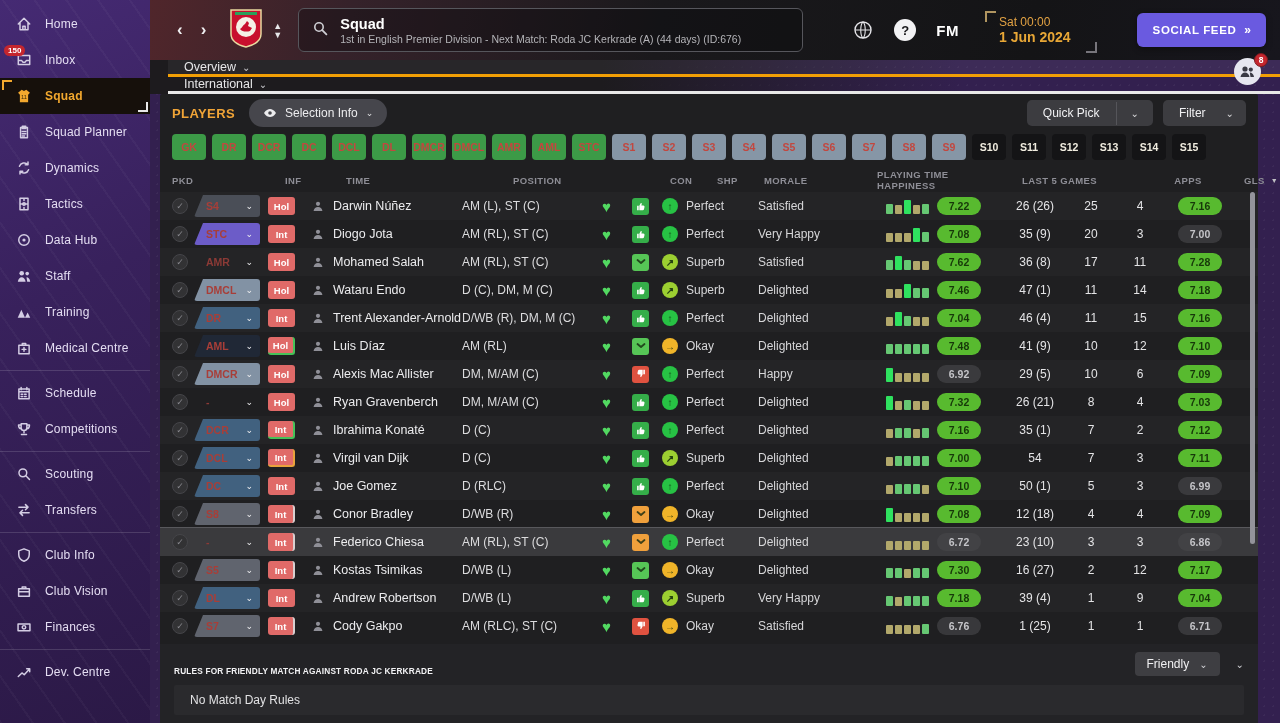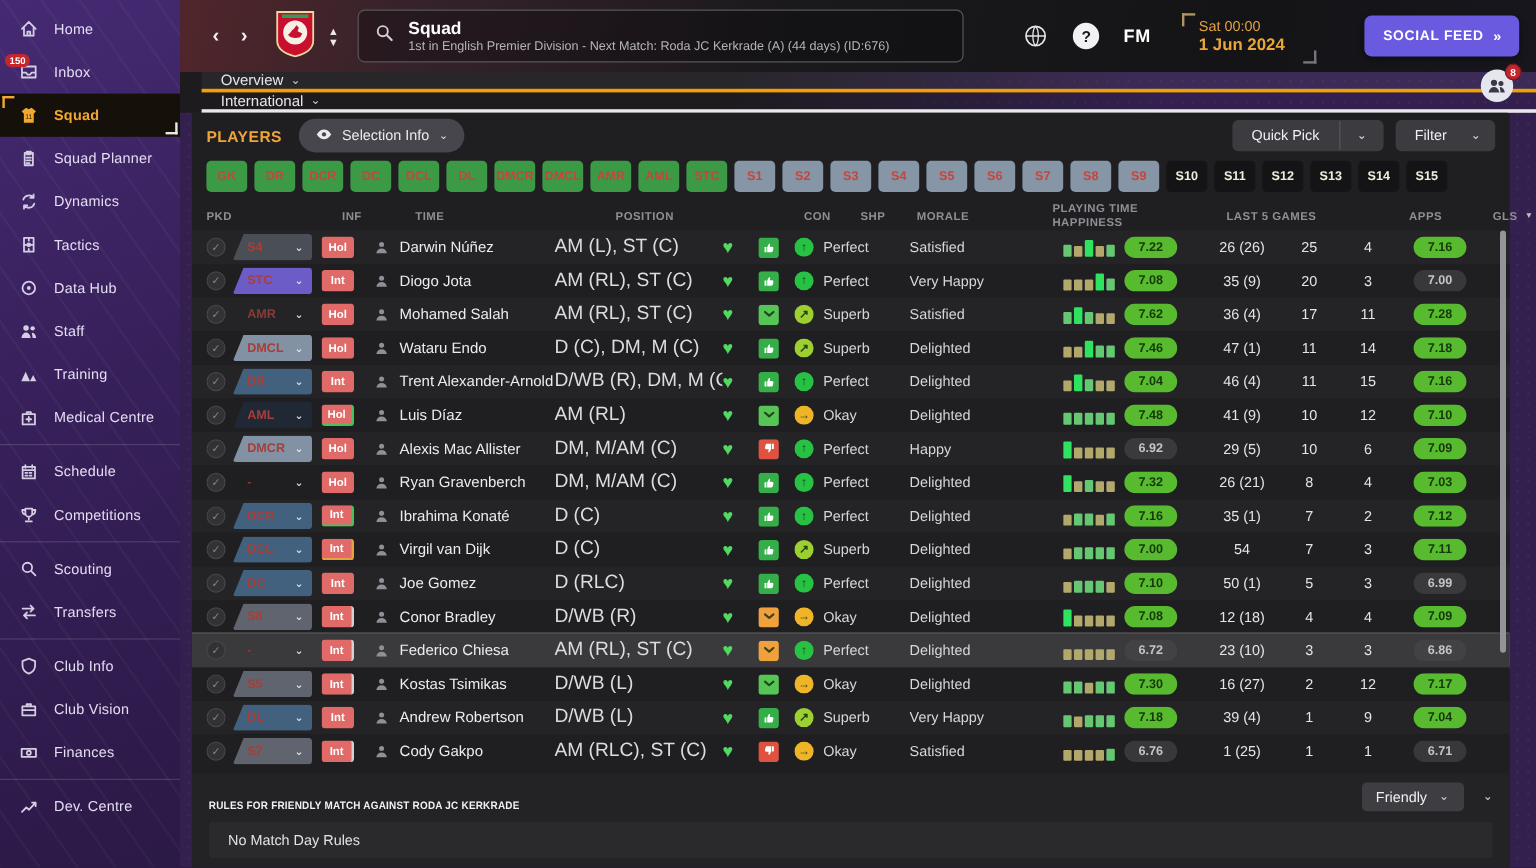--- a/index.html
+++ b/index.html
@@ -139,21 +139,21 @@
   .pill-none .pkd-text { color:#8c3a36; }
   
   .inf-badge { width:27px; height:18px; border-radius:3px; background:#e06a68; color:#fff;
     font-size:9.5px; font-weight:bold; display:flex; align-items:center; justify-content:center; }
   .acc-green  { border-right:2px solid #45c258; border-bottom:2px solid #45c258; }
   .acc-orange { border-right:2px solid #e8a23c; border-bottom:2px solid #e8a23c; }
   .acc-light  { border-right:2px solid #d8cfd0; }
   
   .person-icon { margin-right:9px; display:flex; flex:0 0 12px; }
   .name-text { color:#ecECee; color:#ececee; font-size:12.5px; }
-  .pos-text { color:#dcdcde; font-size:16px; }
+  .pos-text { color:#dcdcde; font-size:12px; }
   
   .heart { color:#52d961; font-size:15px; line-height:15px; }
   .shp-icon { width:17px; height:17px; border-radius:3px; display:flex; align-items:center; justify-content:center; }
   .shp-up { background:#35ae49; } .shp-down { background:#e05240; }
   .shp-envg { background:#56c556; } .shp-envo { background:#f0a03c; }
   .shp-icon svg { width:12px; height:12px; }
   .morale-circle { width:16px; height:16px; border-radius:50%; display:flex; align-items:center;
     justify-content:center; margin-right:8px; flex:0 0 16px;
     font-size:10px; font-weight:bold; color:rgba(15,40,12,0.85); }
   .mo-perfect { background:#27c244; } .mo-superb { background:#9ccf31; } .mo-okay { background:#f0b429; }
@@ -669,21 +669,21 @@
               <span class="bars">
                 <span class="bar g"></span>
                 <span class="bar G"></span>
                 <span class="bar g"></span>
                 <span class="bar t"></span>
                 <span class="bar t"></span>
               </span>
               <span class="rating pill">7.62</span>
             </div>
             <div class="cell tc-center">
-              <span class="num-text">36 (4)</span>
+              <span class="num-text">36 (8)</span>
             </div>
             <div class="cell tc-center">
               <span class="num-text">17</span>
             </div>
             <div class="cell tc-center">
               <span class="num-text">11</span>
             </div>
             <div class="cell tc-center">
               <span class="rating pill">7.28</span>
             </div>

